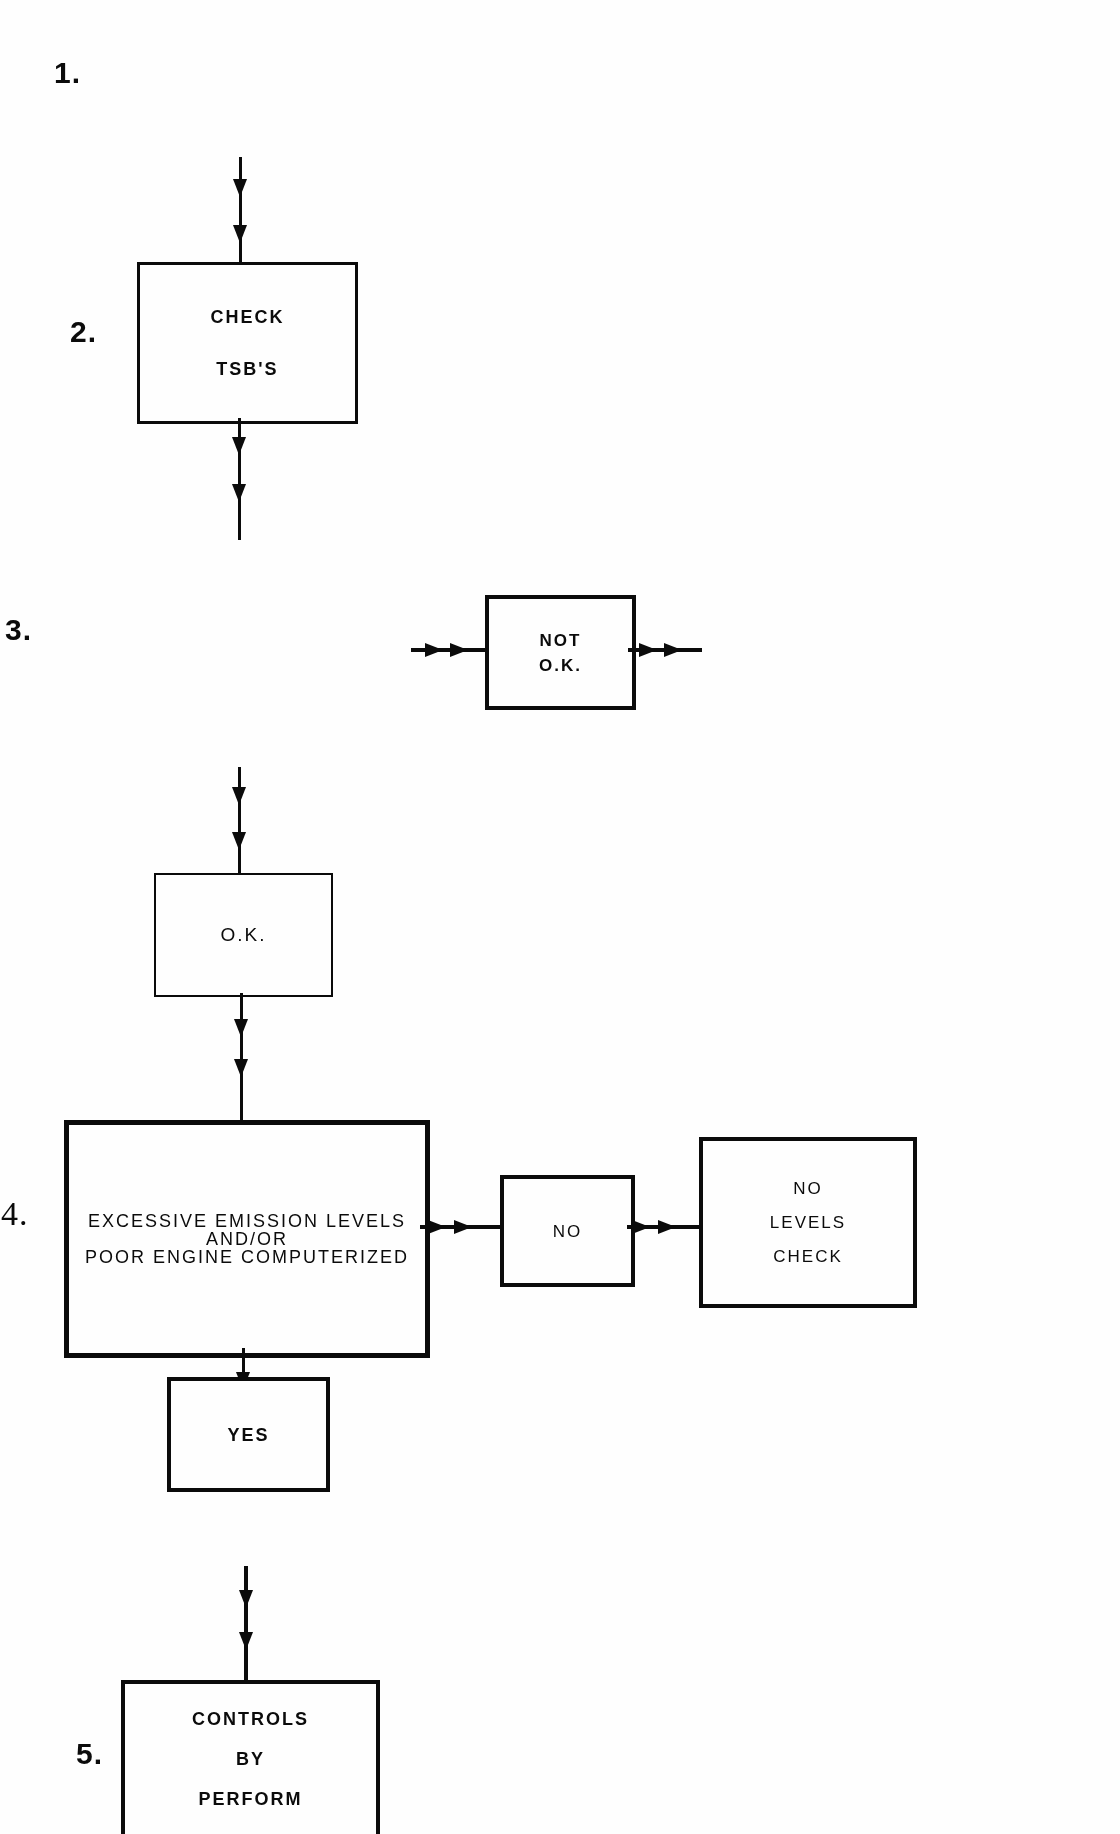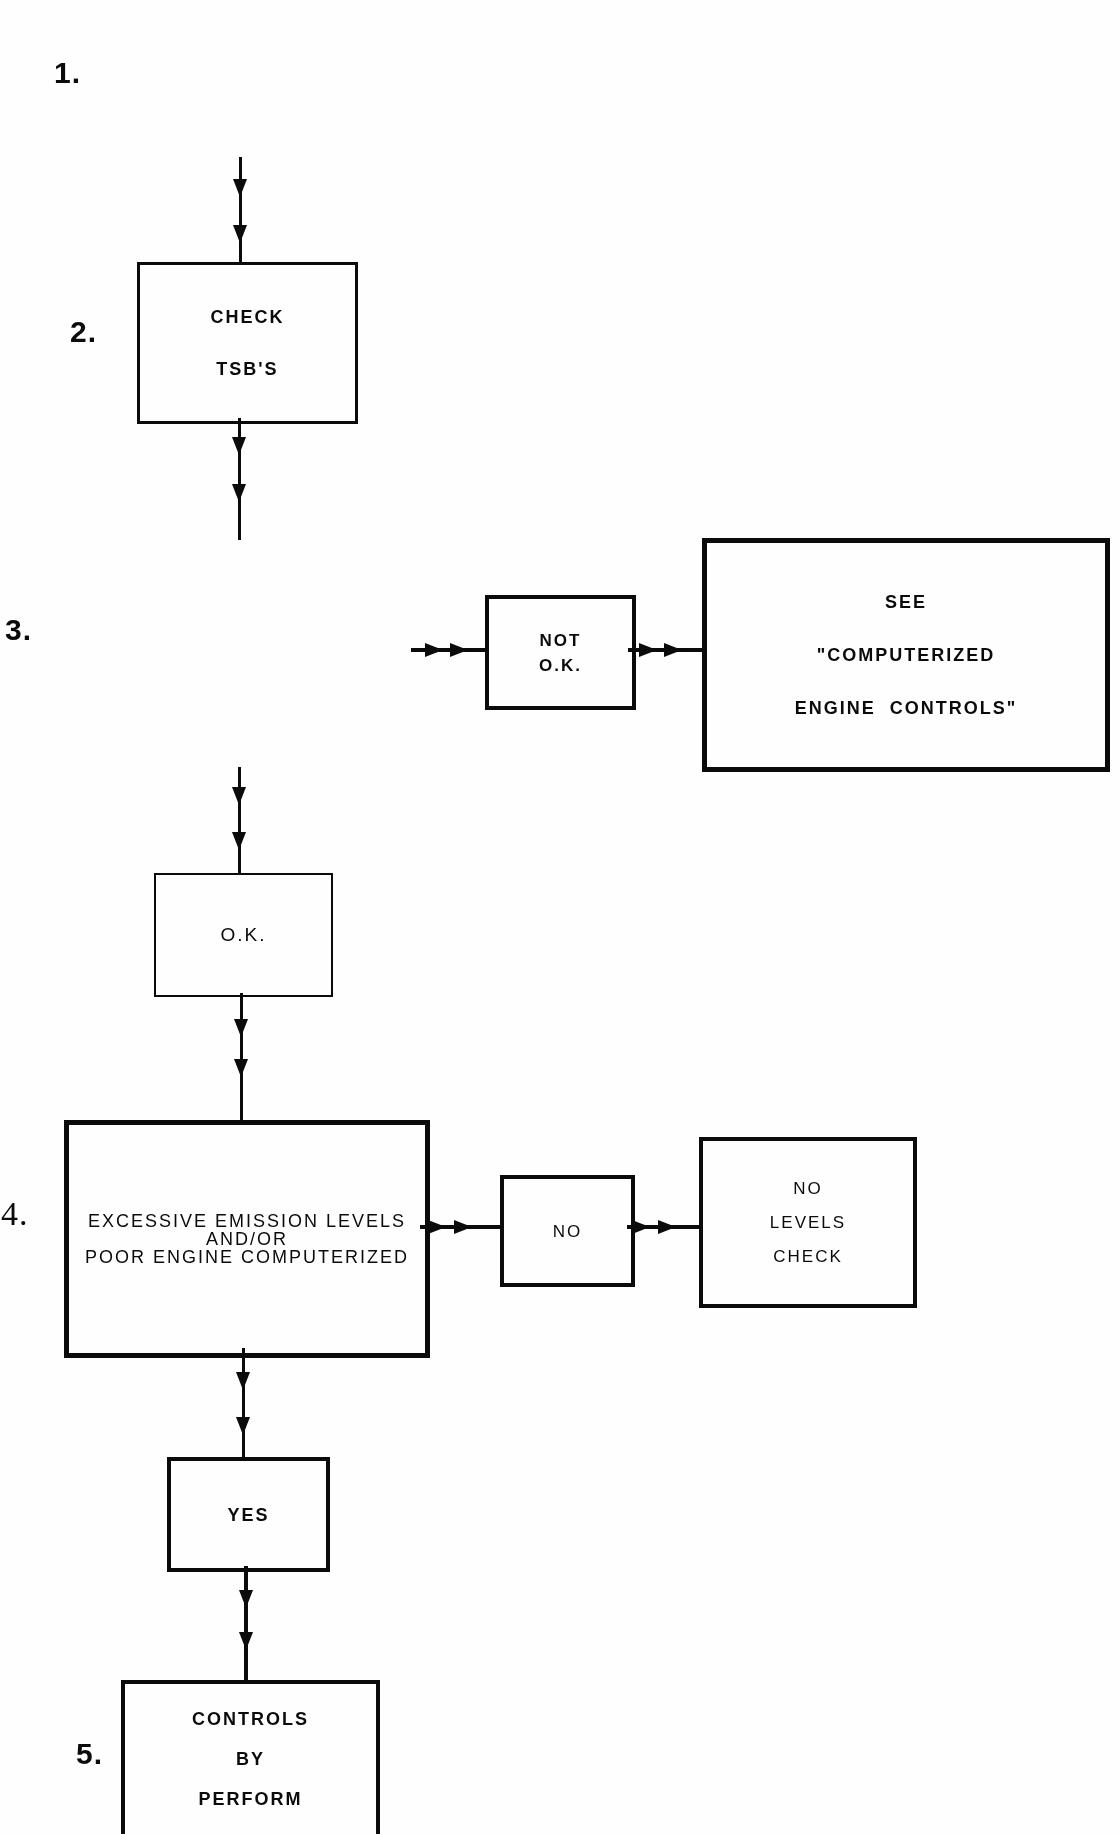--- a/index.html
+++ b/index.html
@@ -72,25 +72,20 @@
 
   <div class="box" style="left:485px;top:595px;width:143px;height:107px;border-width:4px;gap:8px;">
     <div class="ln ln-sm">NOT</div>
     <div class="ln ln-sm">O.K.</div>
   </div>
 
   <div class="hline" style="left:628px;top:648px;width:74px;"></div>
   <div class="ah-r" style="left:639px;top:643px;"></div>
   <div class="ah-r" style="left:664px;top:643px;"></div>
 
-  <div class="box" style="left:702px;top:538px;width:398px;height:224px;border-width:5px;gap:35px;">
-    <div class="ln">SEE</div>
-    <div class="ln">"COMPUTERIZED</div>
-    <div class="ln wide-words">ENGINE CONTROLS"</div>
-  </div>
 
   <div class="vline" style="left:238px;top:767px;height:106px;"></div>
   <div class="ah-d" style="left:232px;top:787px;"></div>
   <div class="ah-d" style="left:232px;top:832px;"></div>
 
   <div class="box" style="left:154px;top:873px;width:175px;height:120px;border-width:2px;">
     <div class="ln ln-rg" style="font-size:19px;">O.K.</div>
   </div>
 
   <div class="vline" style="left:240px;top:993px;height:127px;"></div>
@@ -118,21 +113,21 @@
   <div class="box" style="left:699px;top:1137px;width:210px;height:163px;border-width:4px;gap:17px;">
     <div class="ln ln-sm ln-rg">NO</div>
     <div class="ln ln-sm ln-rg">LEVELS</div>
     <div class="ln ln-sm ln-rg">CHECK</div>
   </div>
 
   <div class="vline" style="left:242px;top:1348px;height:111px;"></div>
   <div class="ah-d" style="left:236px;top:1372px;"></div>
   <div class="ah-d" style="left:236px;top:1417px;"></div>
 
-  <div class="box" style="left:167px;top:1457px;width:155px;height:107px;border-width:4px;">
+  <div class="box" style="left:167px;top:1377px;width:155px;height:107px;border-width:4px;">
     <div class="ln">YES</div>
   </div>
 
   <div class="vline" style="left:244px;top:1566px;height:114px;width:4px;"></div>
   <div class="ah-d" style="left:239px;top:1590px;"></div>
   <div class="ah-d" style="left:239px;top:1632px;"></div>
 
   <div class="box" style="left:121px;top:1680px;width:251px;height:150px;border-width:4px;gap:22px;">
     <div class="ln">CONTROLS</div>
     <div class="ln">BY</div>

